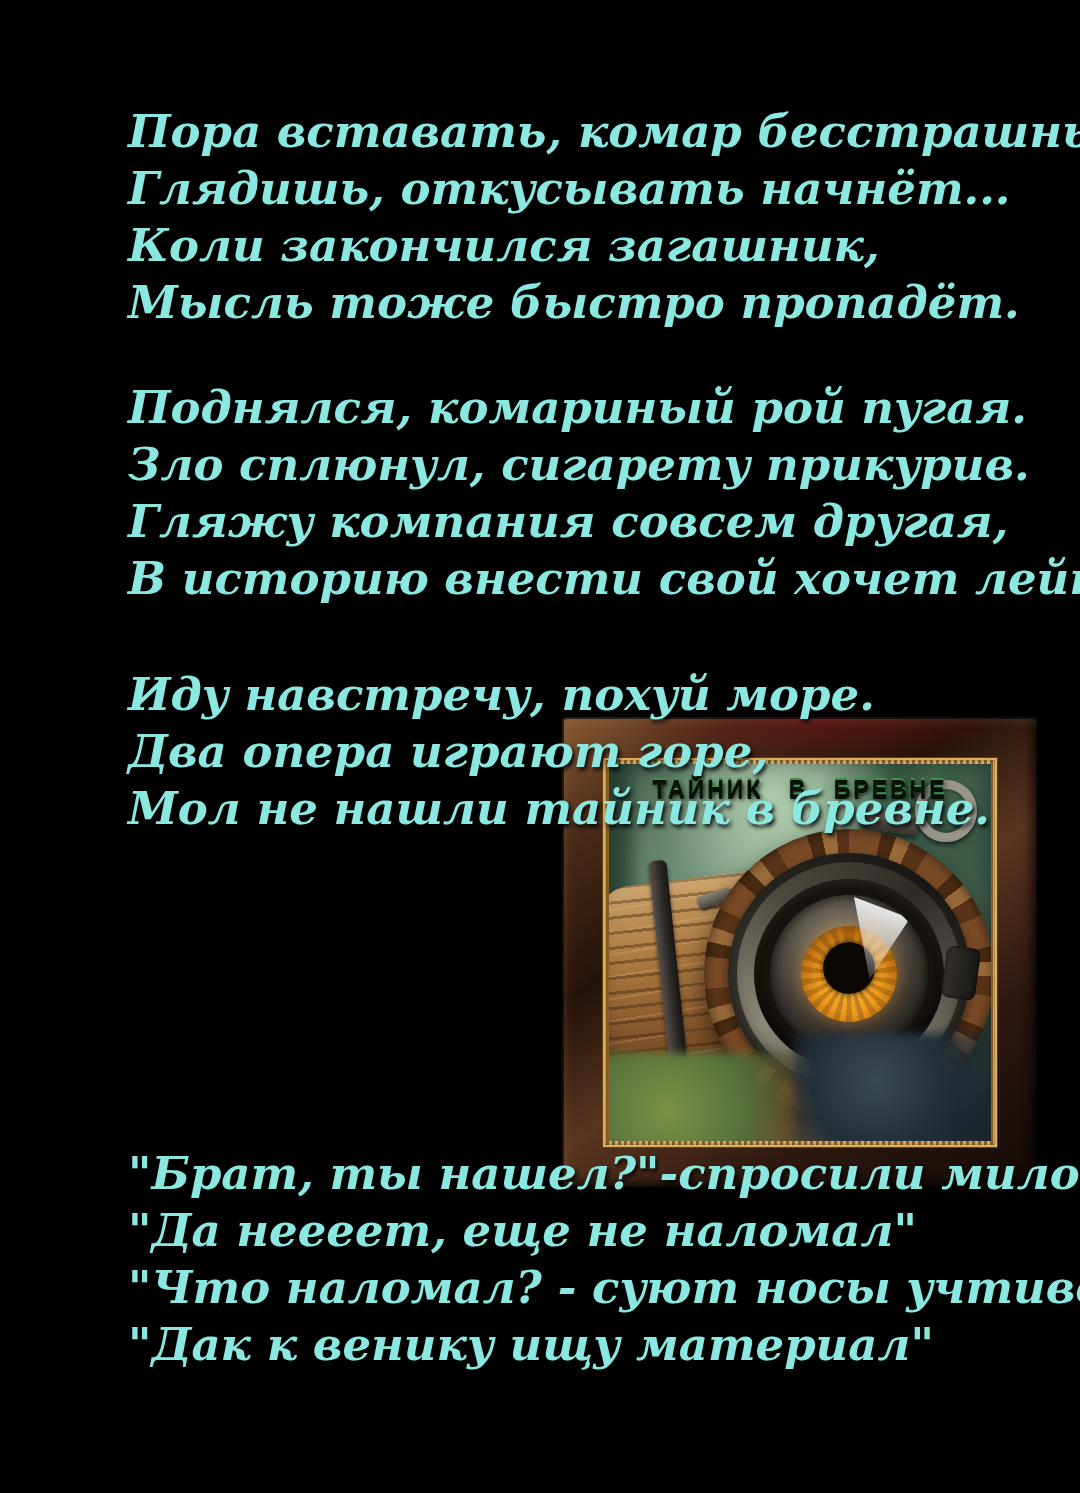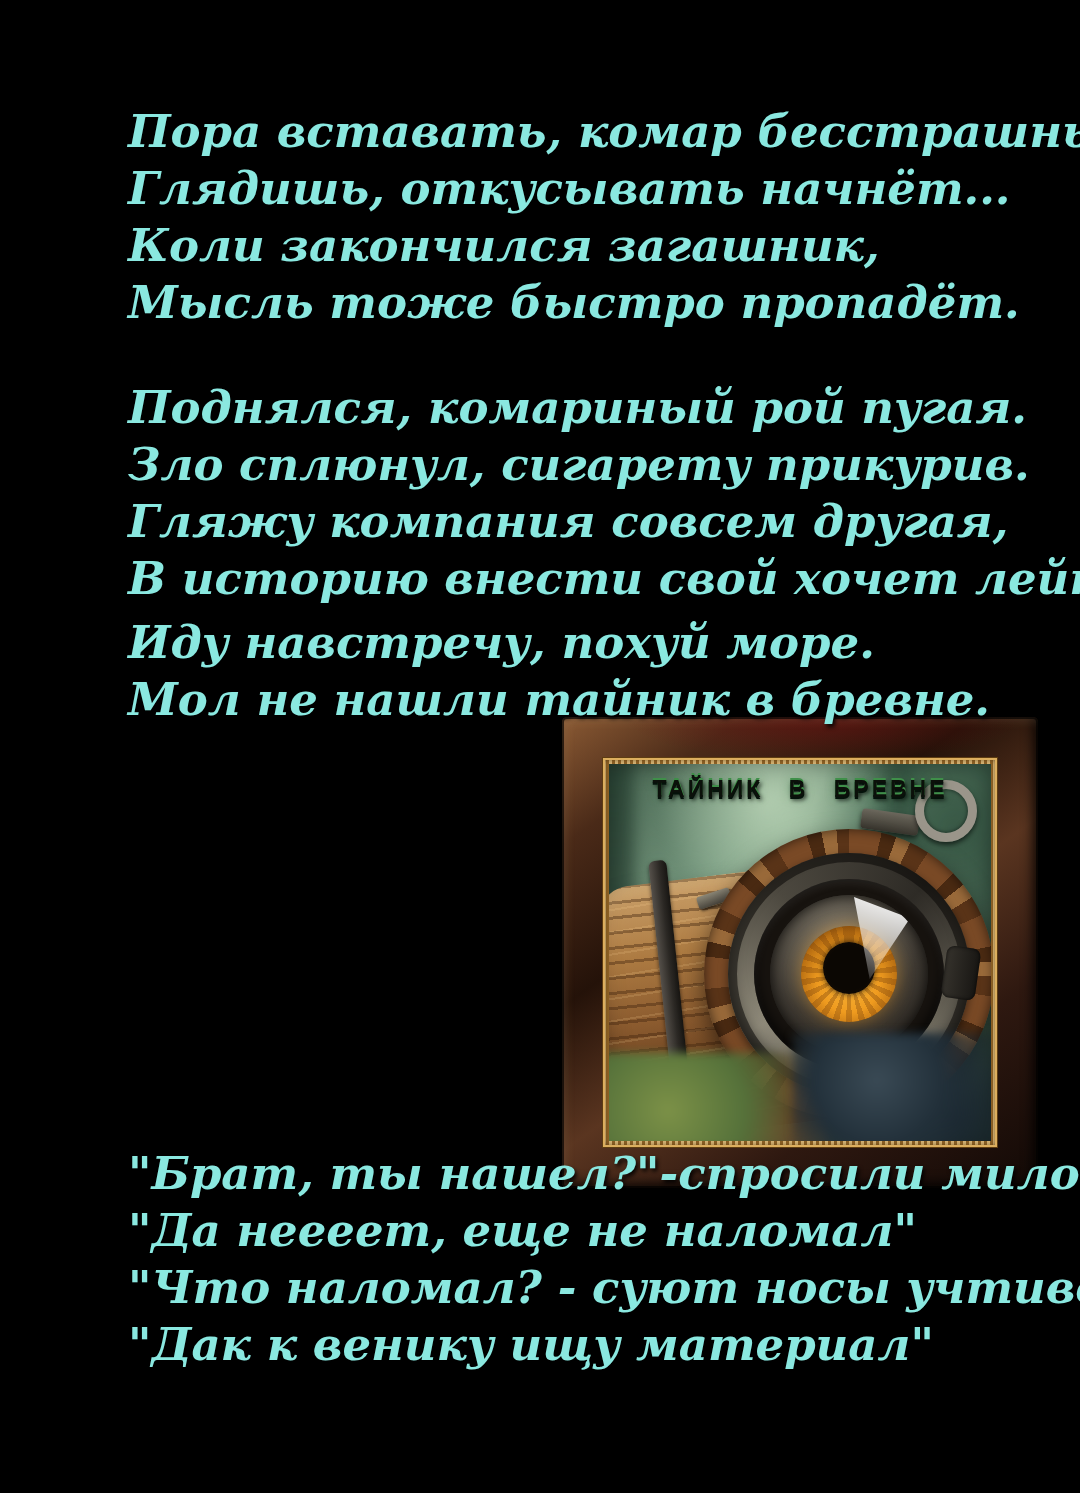--- a/index.html
+++ b/index.html
@@ -19,21 +19,21 @@
     font-style:italic;
     font-weight:bold;
     font-size:45px;
     line-height:57px;
     color:#8ae8e0;
     white-space:nowrap;
     text-shadow:2px 3px 4px rgba(0,0,0,0.9);
   }
   .s1{top:103px;}
   .s2{top:379px;}
-  .s3{top:614px;}
+  .s3{top:666px;}
   .s4{top:1145px;}
 
   
   .artwork{
     position:absolute;left:562px;top:717px;width:476px;height:471px;z-index:1;
   }
   .frame-wood{
     position:absolute;inset:0;
     padding:40px;box-sizing:border-box;
     border-radius:5px;
@@ -232,20 +232,21 @@
       <div class="line">Мысль тоже быстро пропадёт.</div>
     </div>
     <div class="stanza s2">
       <div class="line">Поднялся, комариный рой пугая.</div>
       <div class="line">Зло сплюнул, сигарету прикурив.</div>
       <div class="line">Гляжу компания совсем другая,</div>
       <div class="line">В историю внести свой хочет лейтмотив.</div>
     </div>
     <div class="stanza s3">
       <div class="line">Иду навстречу, похуй море.</div>
+      <div class="line">Два опера играют горе,</div>
       <div class="line">Мол не нашли тайник в бревне.</div>
     </div>
     <div class="stanza s4">
       <div class="line">"Брат, ты нашел?"-спросили мило.</div>
       <div class="line">"Да неееет,  еще не наломал"</div>
       <div class="line">"Что наломал? - суют носы учтиво.</div>
       <div class="line">"Дак к венику ищу материал"</div>
     </div>
   </div>
 

